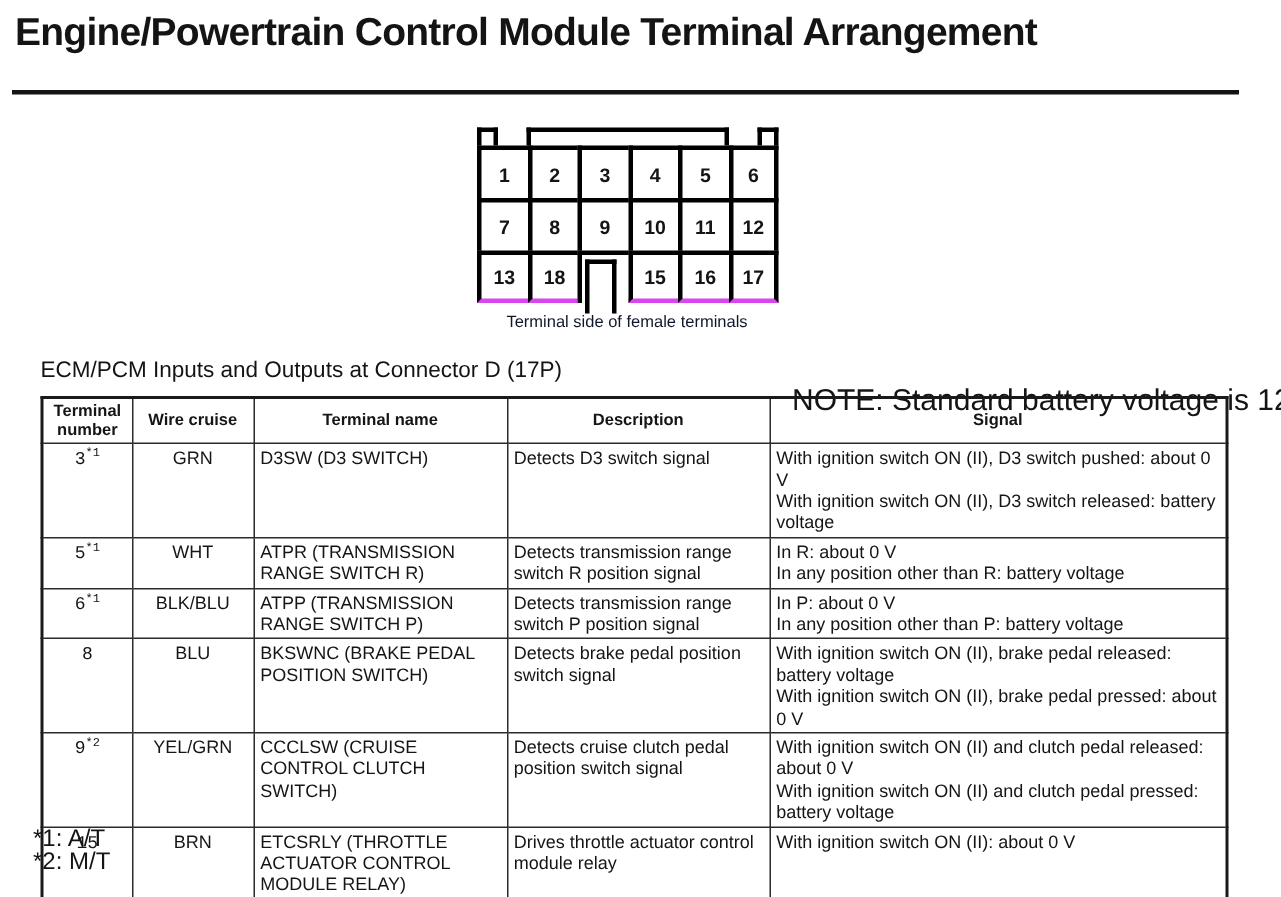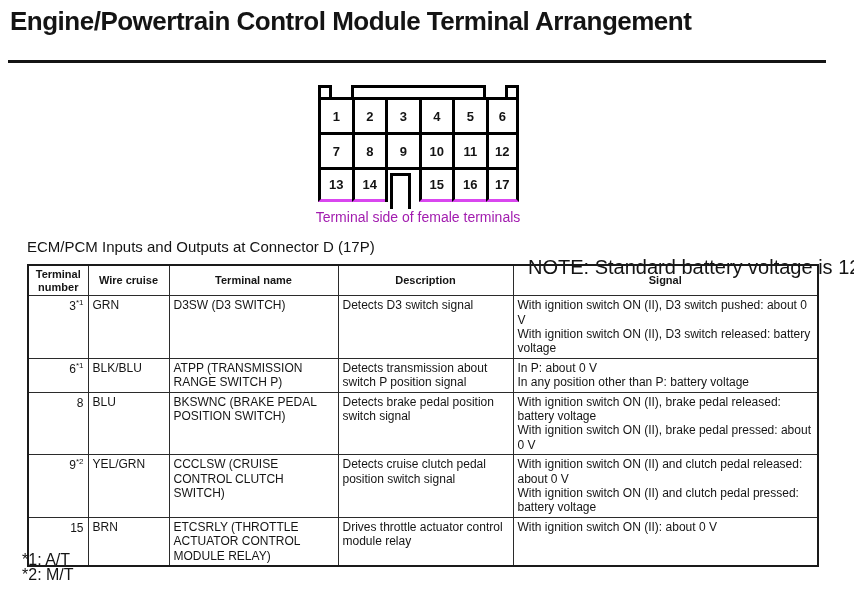--- a/index.html
+++ b/index.html
@@ -62,22 +62,22 @@
     left: 2px; bottom: -7px;
     width: 21px; height: 36px;
     background: #fff;
     border: 3px solid #000; border-bottom: none;
   }
   .caption {
     position: absolute;
     left: 268px; top: 209px;
     width: 300px;
     text-align: center;
-    font-size: 14px;
-    color: #a21caf;
+    font-size: 11px;
+    color: #0f172a;
   }
 
   
   .sec-title {
     position: absolute; left: 27px; top: 238px;
     font-size: 15px; font-weight: normal; white-space: nowrap;
   }
   .note {
     position: absolute; left: 528px; top: 220px;
     font-size: 20px; white-space: nowrap; margin-top: 36px;
@@ -108,22 +108,22 @@
     line-height: 1.15;
     padding: 2px 1px;
   }
   .dtable tr.hr  { height: 30px; padding-left: 25px; }
   .dtable tr.r0  { height: 54px; }
   .dtable tr.r1  { height: 28px; }
   .dtable tr.r2  { height: 28px; }
   .dtable tr.r3  { height: 55px; }
   .dtable tr.r4  { height: 55px; }
   .dtable tr.r5  { height: 36px; }
-  .c-term { text-align: right; }
-  .c-wire { text-align: left; }
+  .c-term { text-align: center; font-family: Liberation Mono, monospace; }
+  .c-wire { text-align: center; }
   .c-term sup { font-size: 8px; vertical-align: super; }
 
   
   .footnotes {
     position: absolute; left: 22px; top: 552px;
     font-size: 16px; line-height: 15px;
   }
 </style>
 </head>
 <body>
@@ -142,21 +142,21 @@
     <div class="ccell">4</div>
     <div class="ccell">5</div>
     <div class="ccell">6</div>
     <div class="ccell">7</div>
     <div class="ccell">8</div>
     <div class="ccell">9</div>
     <div class="ccell">10</div>
     <div class="ccell">11</div>
     <div class="ccell">12</div>
     <div class="ccell">13</div>
-    <div class="ccell">14</div>
+    <div class="ccell">18</div>
     <div class="ccell slot">
       <div class="notch"></div>
     </div>
     <div class="ccell">15</div>
     <div class="ccell">16</div>
     <div class="ccell">17</div>
   </div>
 </div>
 <div class="caption">Terminal side of female terminals</div>
 
@@ -182,25 +182,35 @@
   <tr class="r0">
     <td class="c-term"><span>3</span><sup>*1</sup></td>
     <td class="c-wire">GRN</td>
     <td>D3SW (D3 SWITCH)</td>
     <td>Detects D3 switch signal</td>
     <td>
       <div>With ignition switch ON (II), D3 switch pushed: about 0 V</div>
       <div>With ignition switch ON (II), D3 switch released: battery voltage</div>
     </td>
   </tr>
+  <tr class="r1">
+    <td class="c-term"><span>5</span><sup>*1</sup></td>
+    <td class="c-wire">WHT</td>
+    <td>ATPR (TRANSMISSION RANGE SWITCH R)</td>
+    <td>Detects transmission range switch R position signal</td>
+    <td>
+      <div>In R: about 0 V</div>
+      <div>In any position other than R: battery voltage</div>
+    </td>
+  </tr>
   <tr class="r2">
     <td class="c-term"><span>6</span><sup>*1</sup></td>
     <td class="c-wire">BLK/BLU</td>
     <td>ATPP (TRANSMISSION RANGE SWITCH P)</td>
-    <td>Detects transmission about switch P position signal</td>
+    <td>Detects transmission range switch P position signal</td>
     <td>
       <div>In P: about 0 V</div>
       <div>In any position other than P: battery voltage</div>
     </td>
   </tr>
   <tr class="r3">
     <td class="c-term"><span>8</span><sup></sup></td>
     <td class="c-wire">BLU</td>
     <td>BKSWNC (BRAKE PEDAL POSITION SWITCH)</td>
     <td>Detects brake pedal position switch signal</td>

